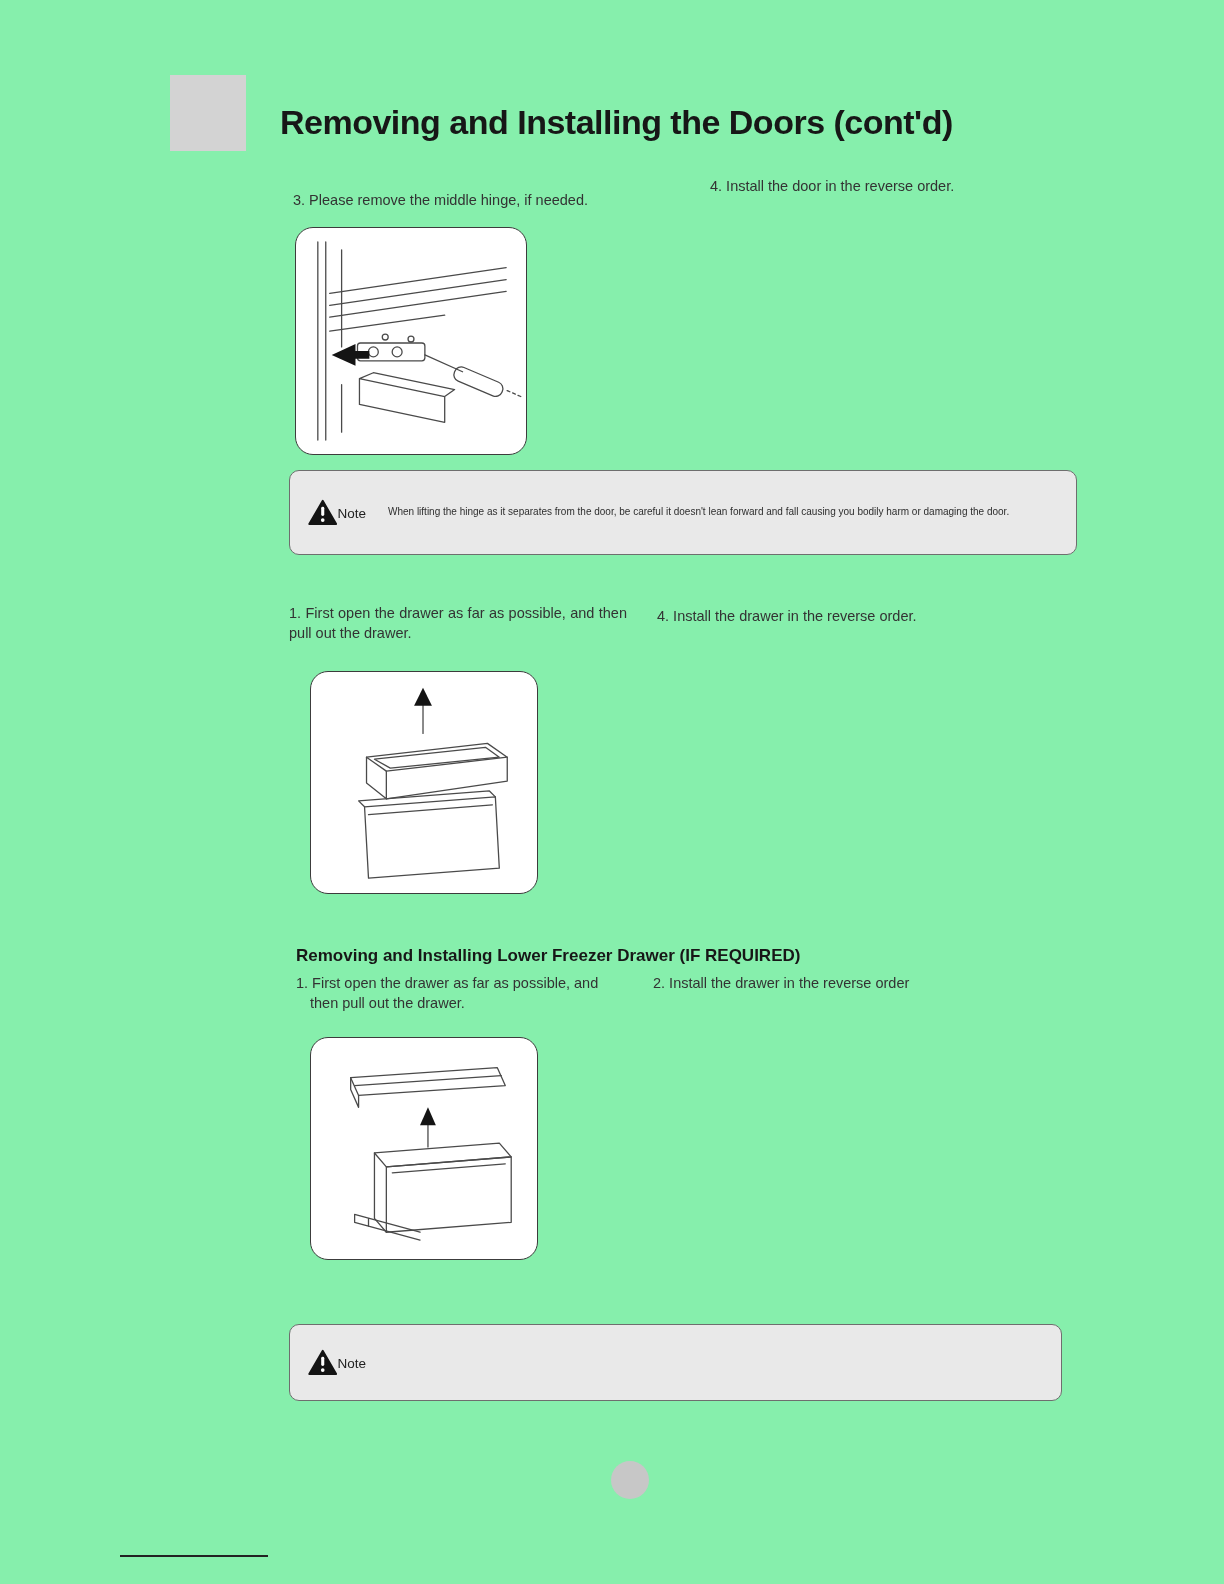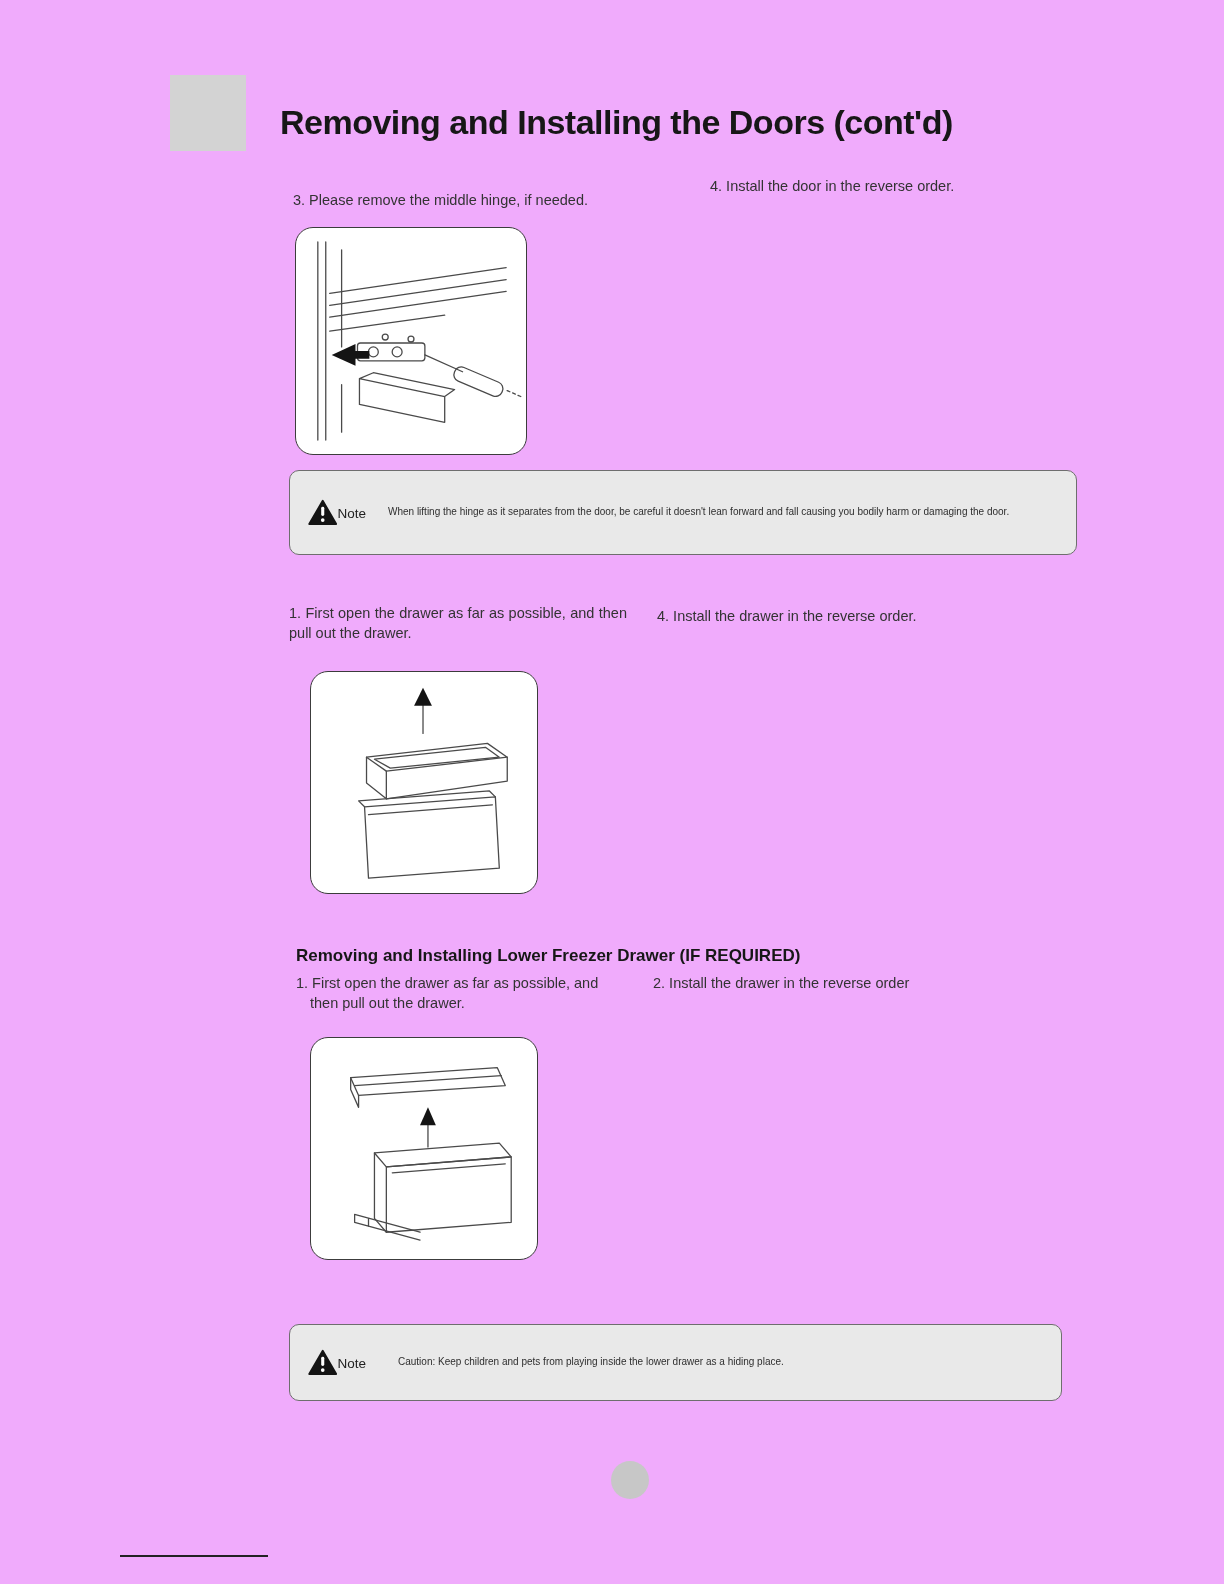--- a/index.html
+++ b/index.html
@@ -5,21 +5,21 @@
   * { margin: 0; padding: 0; box-sizing: border-box; }
   html, body { background: #ffffff; }
   body {
     font-family: "Liberation Sans", sans-serif;
     color: #2b2b2b;
   }
   .page {
     position: relative;
     width: 1224px;
     height: 1584px;
-    background: #f0abfc;
+    background: #86efac;
     overflow: hidden;
   }
   .corner-box {
     position: absolute;
     left: 170px; top: 75px;
     width: 76px; height: 76px;
     background: #d3d3d3;
   }
   .title {
     position: absolute;
@@ -202,19 +202,18 @@
 
   <div class="note notebox2">
     <div class="note-icon-wrap">
       <svg viewBox="0 0 48 44">
         <path d="M24 2 L46 40 H2 Z" fill="#141414" stroke="#141414" stroke-width="3" stroke-linejoin="round"></path>
         <rect x="21.5" y="12" width="5" height="15" rx="2.4" fill="#ffffff"></rect>
         <circle cx="24" cy="33.5" r="3" fill="#ffffff"></circle>
       </svg>
       <span class="note-label">Note</span>
     </div>
-    <p class="note-text">Caution: Keep children and pets from playing inside the lower drawer as a hiding place.</p>
   </div>
 
   <div class="page-dot"></div>
   <div class="footer-rule"></div>
 
 </div>
 
 </body></html>

